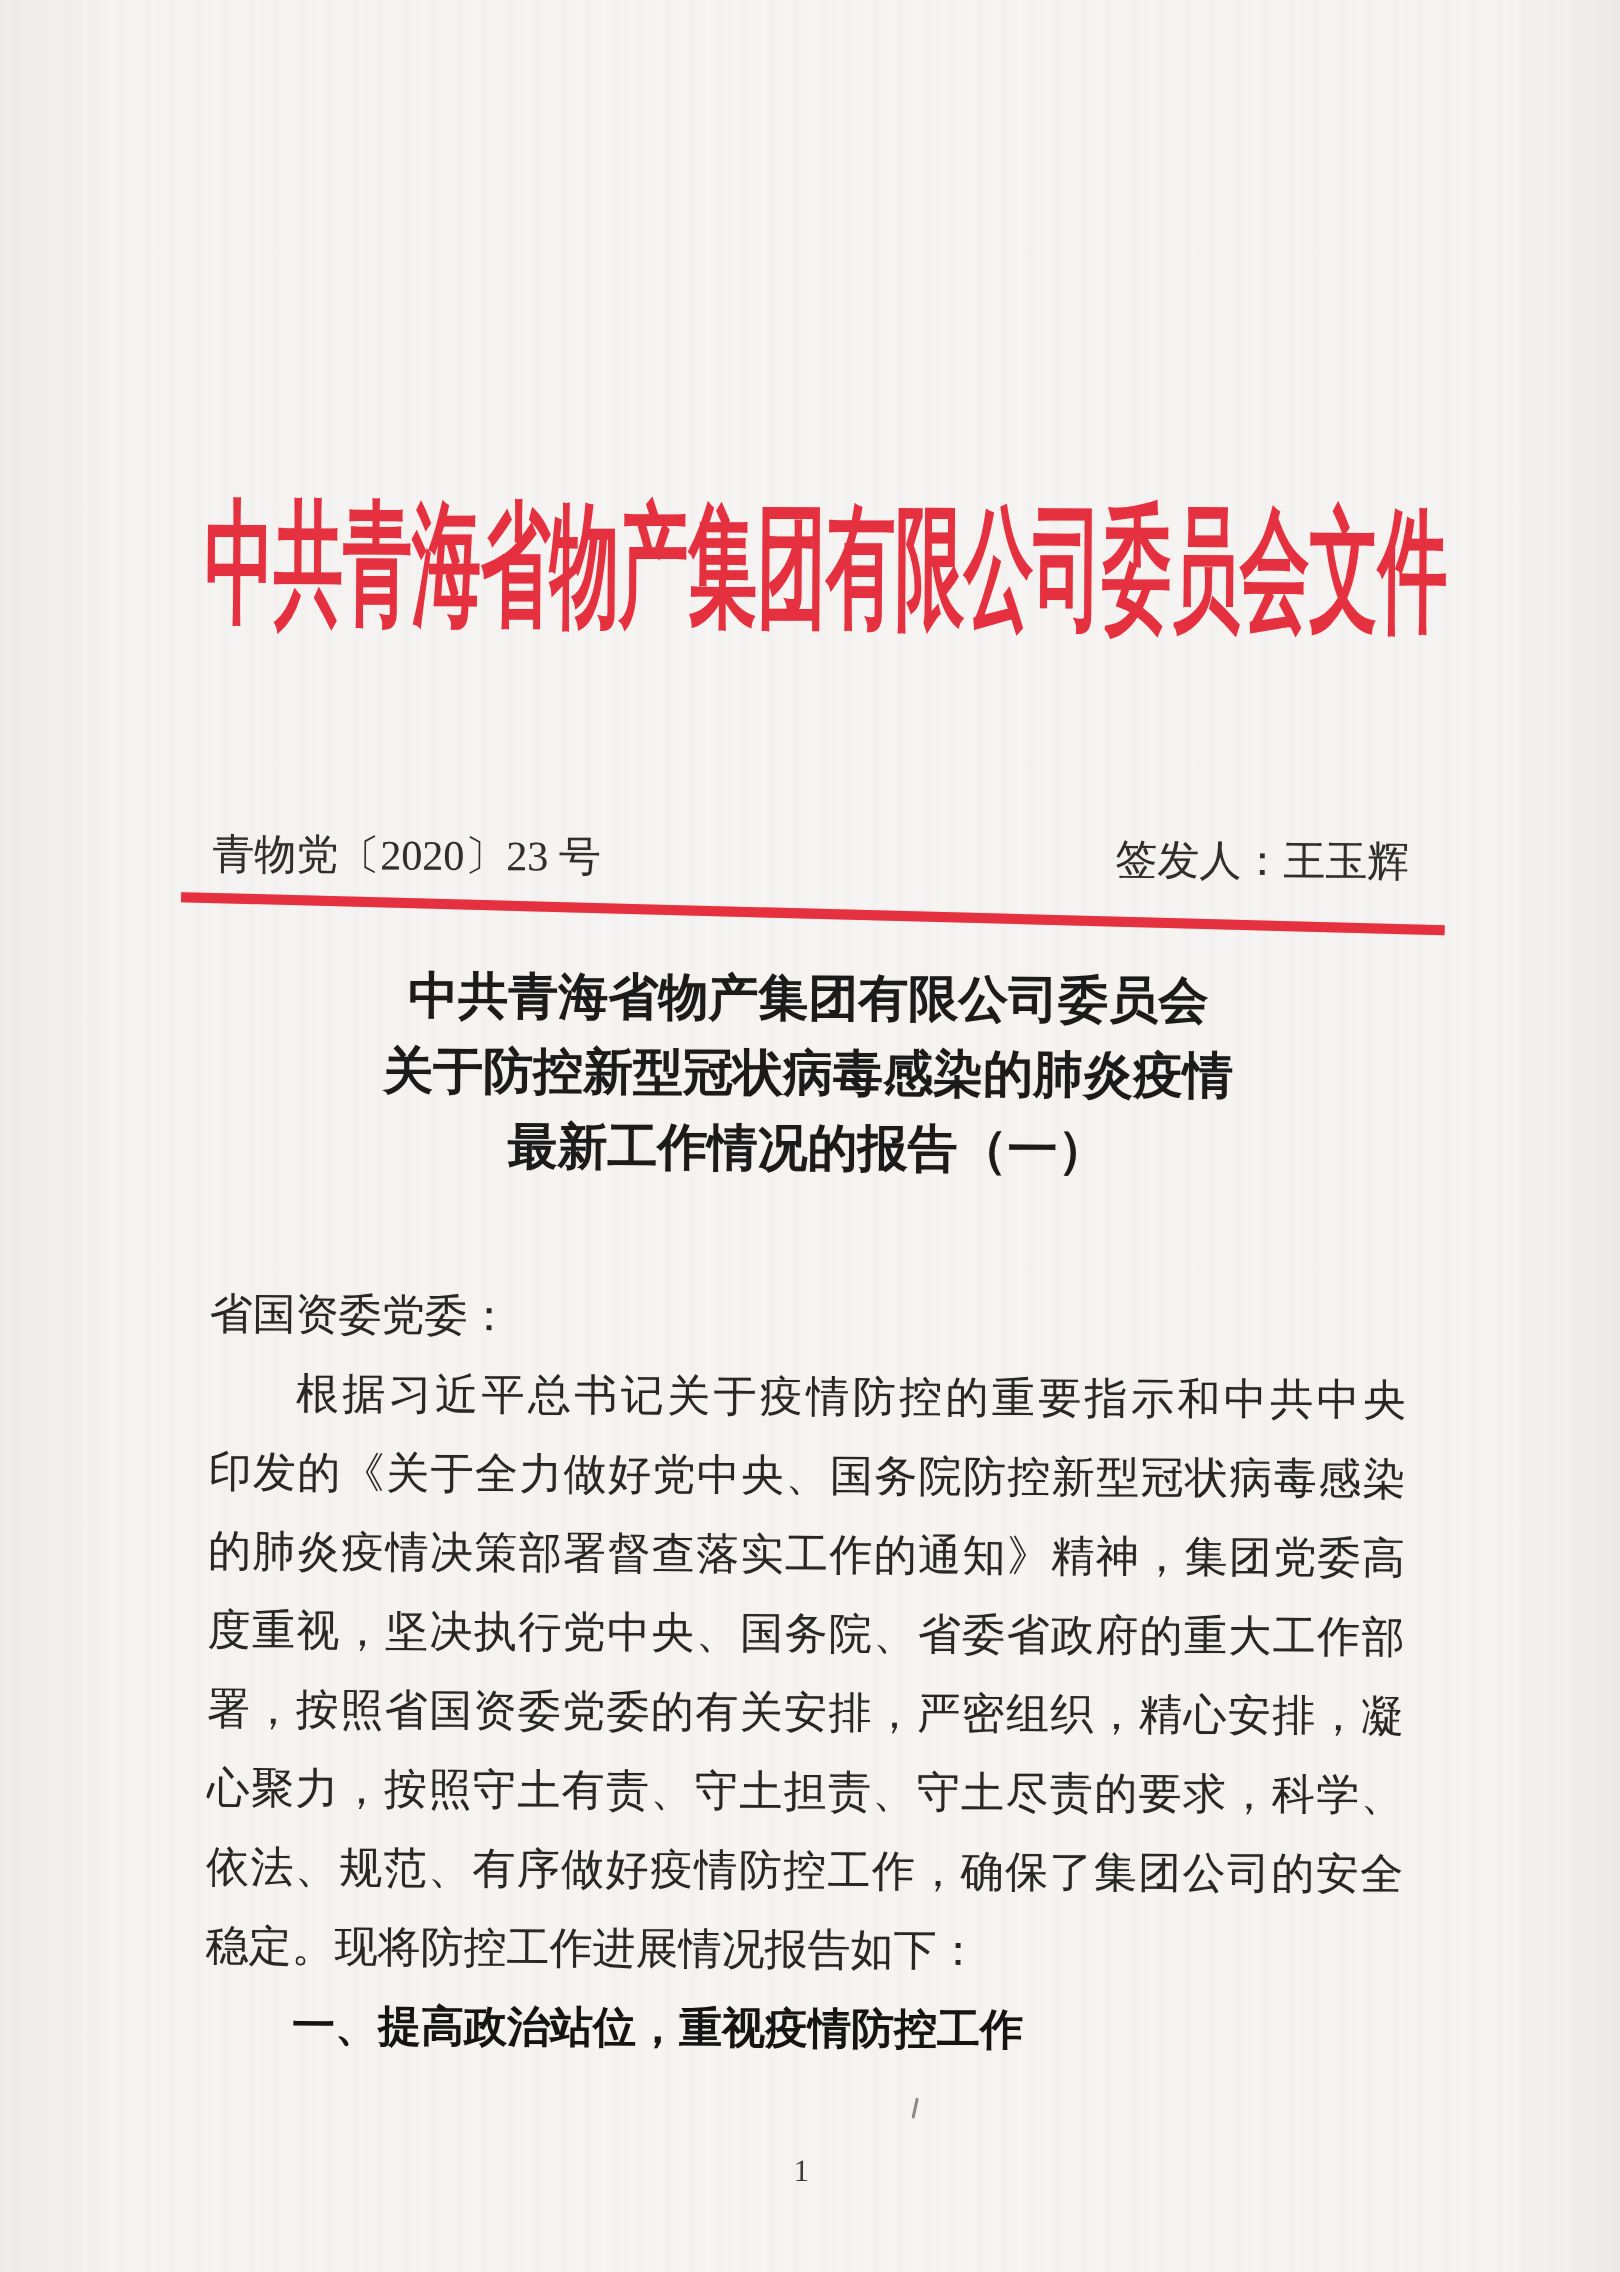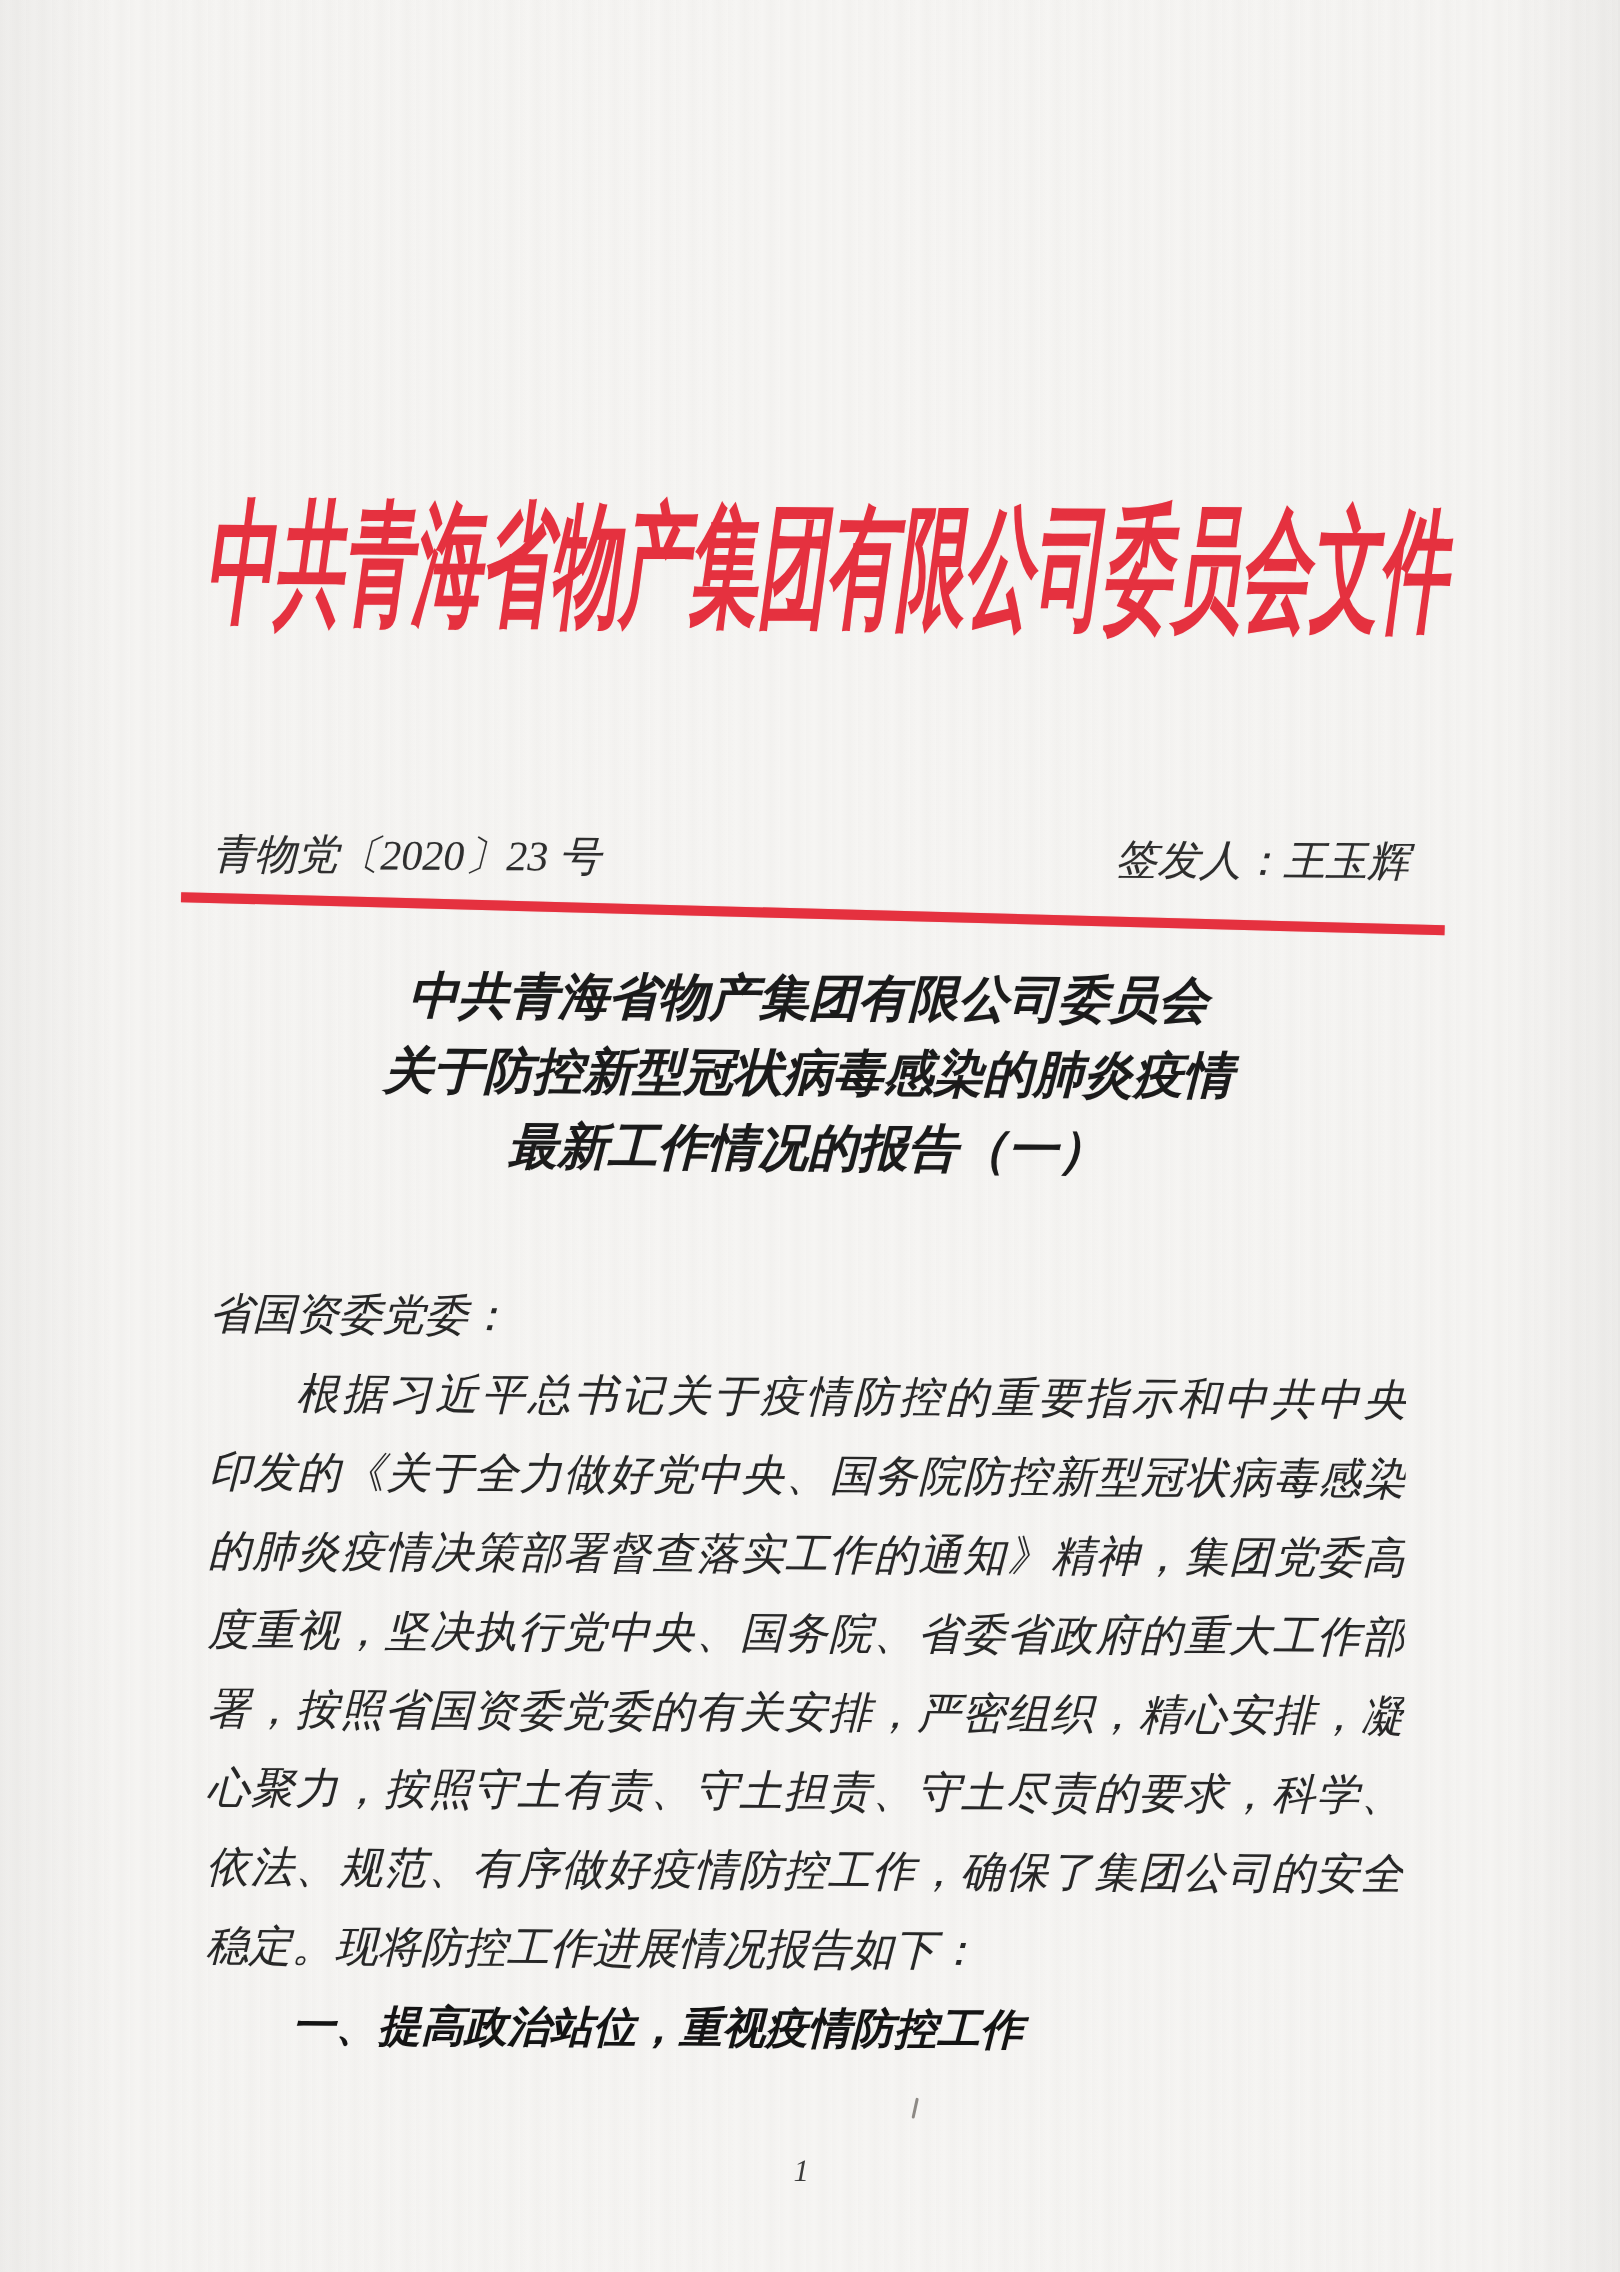--- a/index.html
+++ b/index.html
@@ -12,21 +12,20 @@
     width: 1618px;
     height: 2273px;
     overflow: hidden;
     background:
       repeating-linear-gradient(90deg,
         rgba(120,115,105,0.020) 0px, rgba(120,115,105,0.000) 8px,
         rgba(120,115,105,0.026) 17px, rgba(120,115,105,0.000) 26px),
       linear-gradient(90deg, #eeedeb 0%, #f5f4f2 7%, #f6f5f3 50%, #f5f4f2 93%, #edecea 100%);
     font-family: "Liberation Serif", "DejaVu Serif", serif;
     color: #2a2a2a;
-    font-style: italic;
   }
   .content {
     position: absolute;
     inset: 0;
     transform: rotate(0.35deg);
     transform-origin: 50% 40%;
   }
   
   .letterhead {
     position: absolute;

